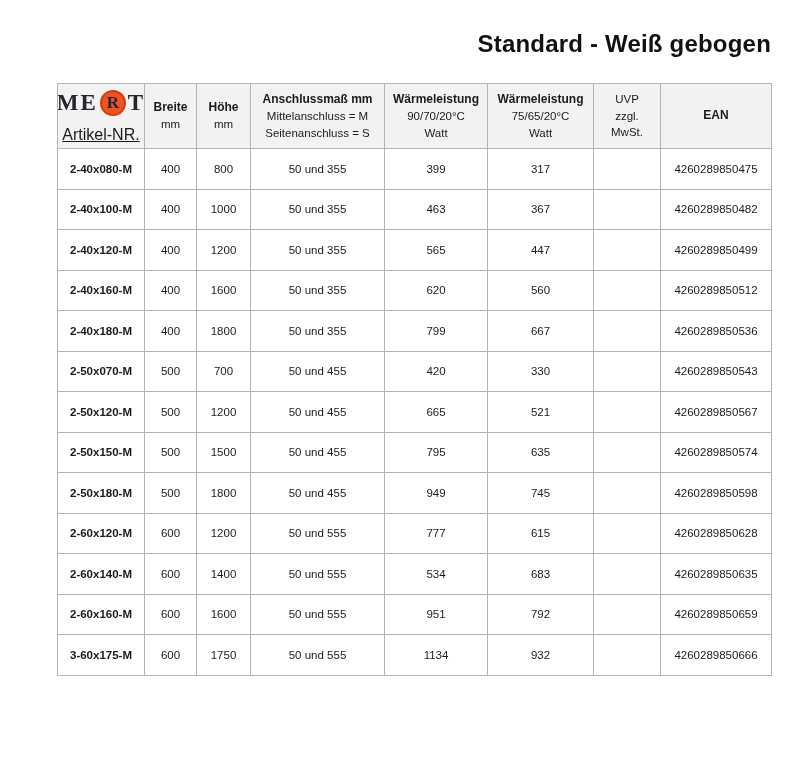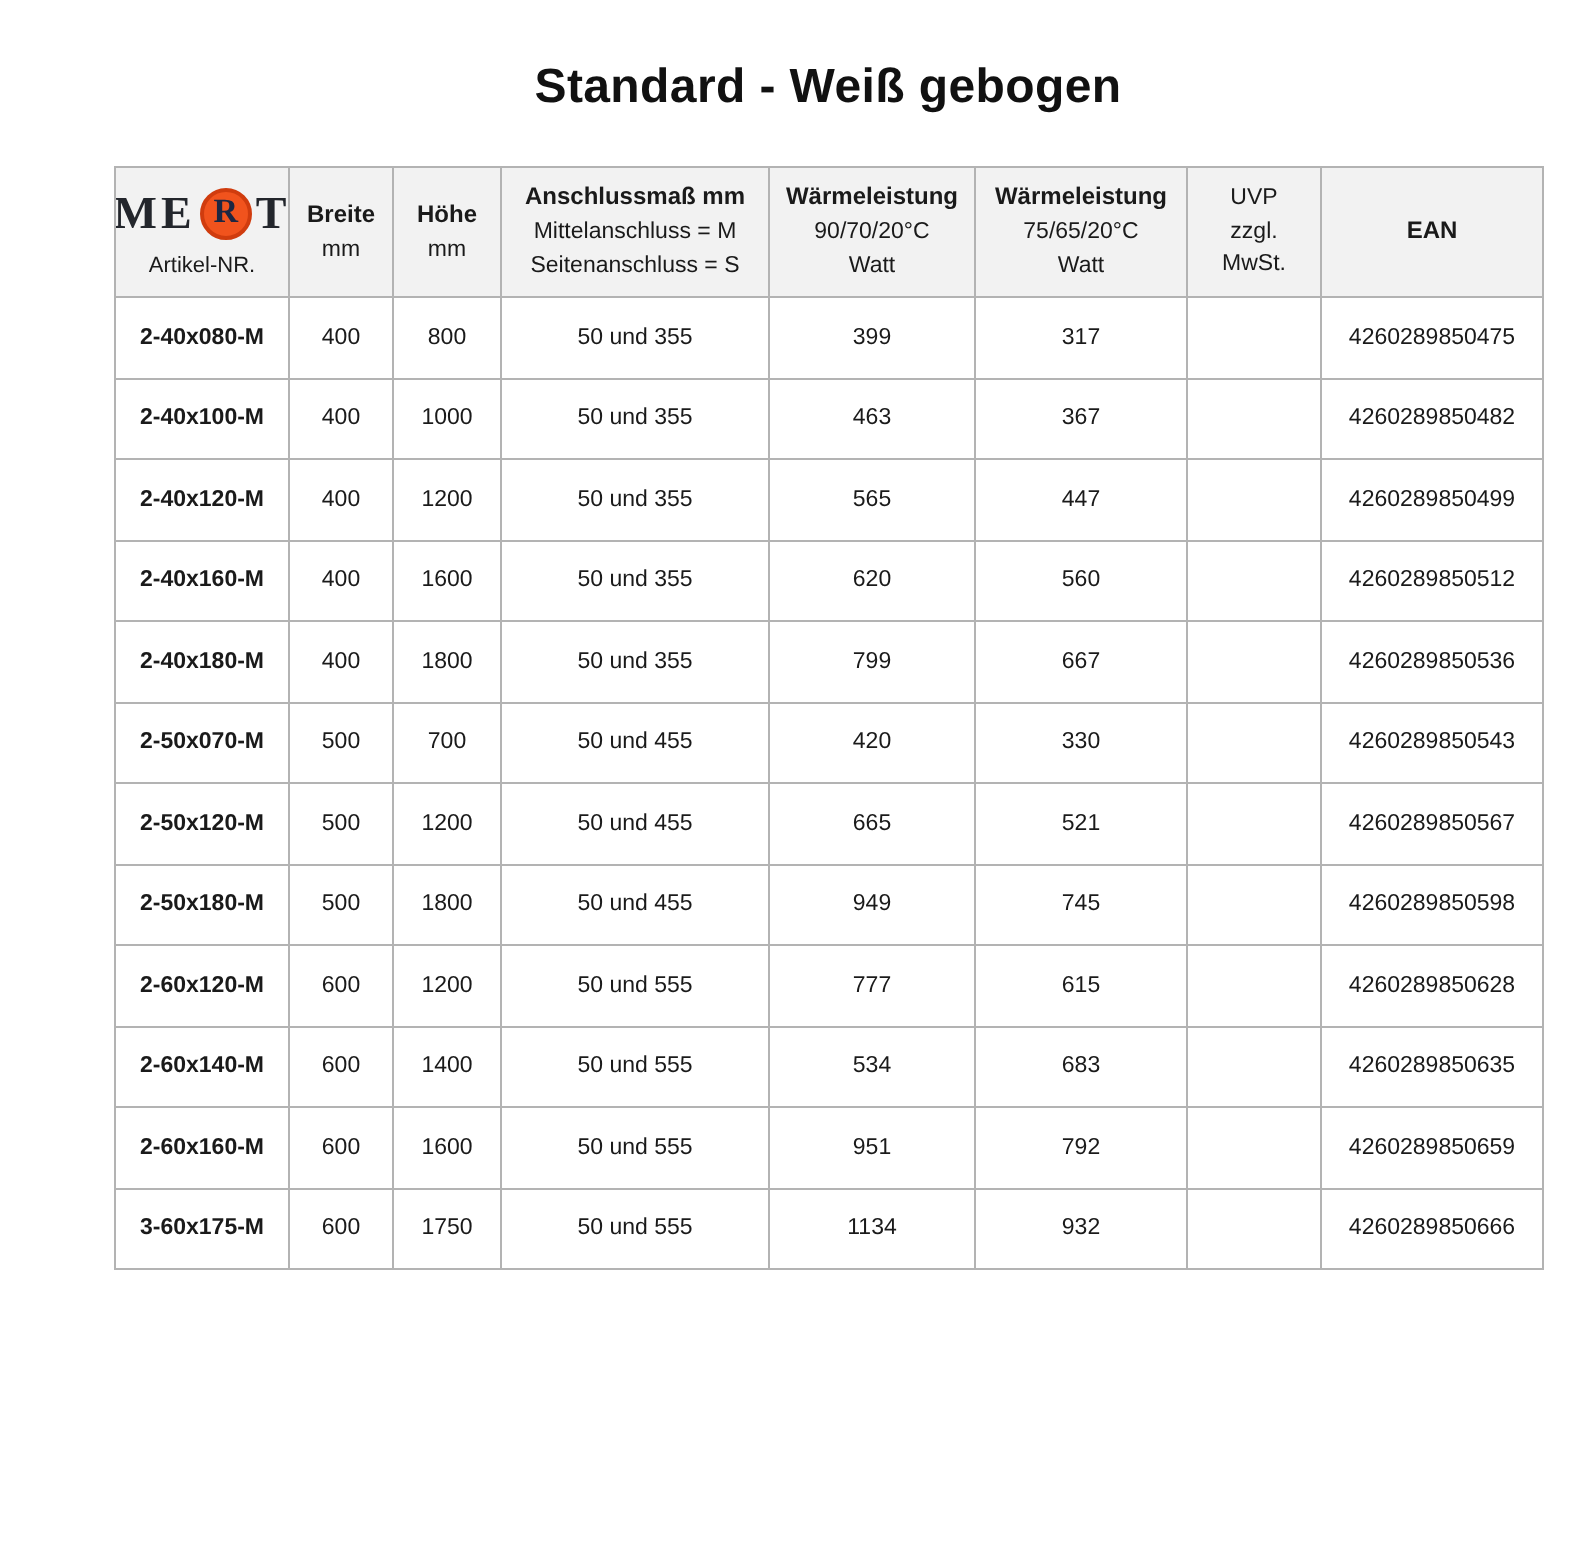--- a/index.html
+++ b/index.html
@@ -9,21 +9,21 @@
     font-family: "Liberation Sans", sans-serif;
     color: #1a1a1a;
     position: relative;
     overflow: hidden;
   }
   .page { position: absolute; inset: 0; background: #ffffff; }
 
   .title {
     position: absolute;
     left: 57px; top: 30px; width: 714px;
-    text-align: center;
+    text-align: right;
     font-size: 24px;
     font-weight: bold;
     color: #111111;
     letter-spacing: 0.2px;
   }
 
   table.spec-table {
     position: absolute;
     left: 57px; top: 83px;
     width: 714px;
@@ -93,21 +93,21 @@
     width: 26px; height: 26px;
     border-radius: 50%;
     background: #f1531d;
     border: 2px solid #d03c0e;
     color: #1d2742;
     font-size: 17px;
     letter-spacing: 0;
     margin: 0 2px;
     flex: 0 0 auto;
   }
-  .artikel-label { font-size: 11px; font-weight: normal; }
+  .artikel-label { font-size: 16px; font-weight: normal; text-decoration: underline; }
 </style>
 </head>
 <body>
 
 <div class="page">
 
   <h1 class="title">Standard - Weiß gebogen</h1>
 
   <table class="spec-table">
     <colgroup>
@@ -230,20 +230,30 @@
           <td class="artikel-cell">2-50x120-M</td>
           <td>500</td>
           <td>1200</td>
           <td>50 und 455</td>
           <td>665</td>
           <td>521</td>
           <td></td>
           <td class="ean-cell">4260289850567</td>
         </tr>
         <tr>
+          <td class="artikel-cell">2-50x150-M</td>
+          <td>500</td>
+          <td>1500</td>
+          <td>50 und 455</td>
+          <td>795</td>
+          <td>635</td>
+          <td></td>
+          <td class="ean-cell">4260289850574</td>
+        </tr>
+        <tr>
           <td class="artikel-cell">2-50x180-M</td>
           <td>500</td>
           <td>1800</td>
           <td>50 und 455</td>
           <td>949</td>
           <td>745</td>
           <td></td>
           <td class="ean-cell">4260289850598</td>
         </tr>
         <tr>

